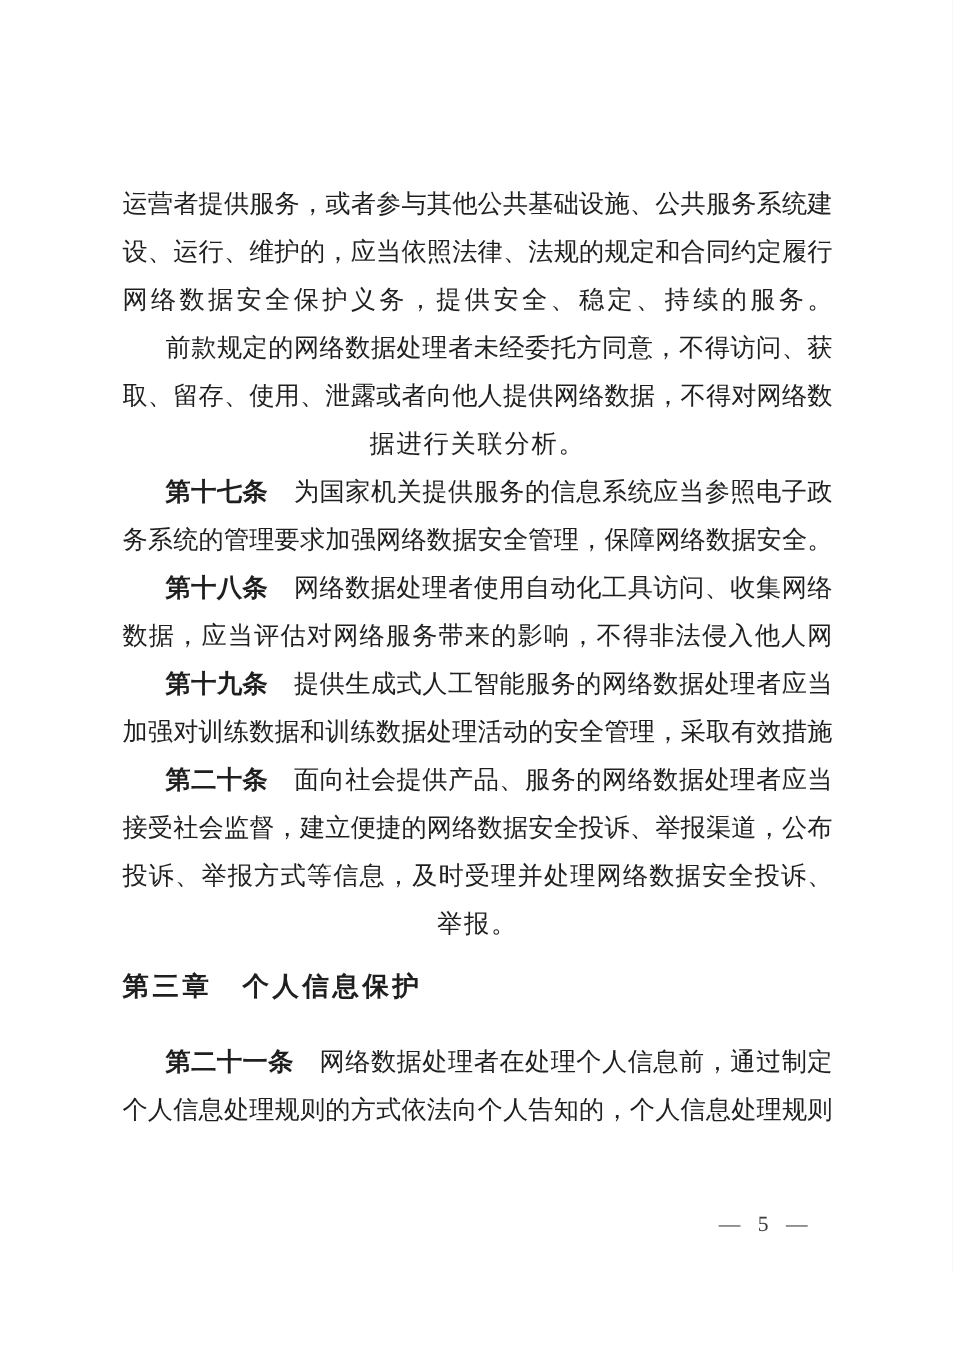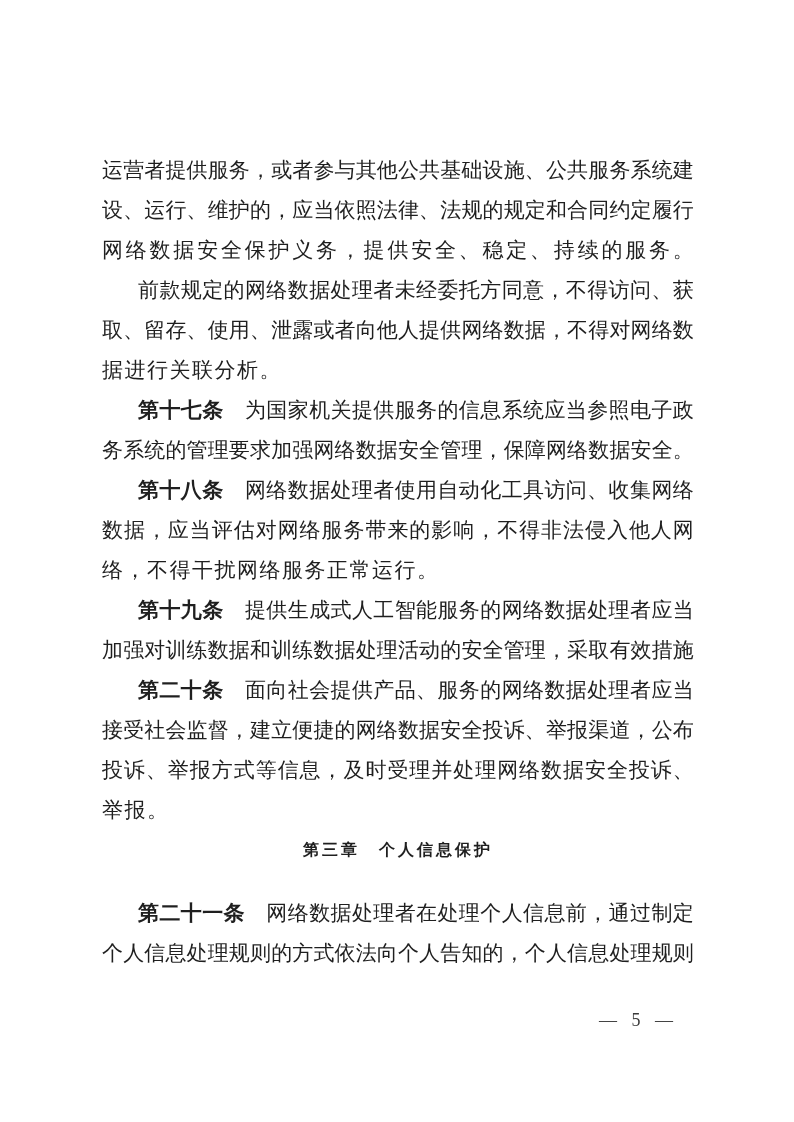--- a/index.html
+++ b/index.html
@@ -30,32 +30,34 @@
     white-space: nowrap;
   }
   .line.justify {
     display: flex;
     justify-content: space-between;
     align-items: center;
   }
   .line.plain {
     line-height: 40px;
     letter-spacing: 1.5px;
+    text-align: center;
   }
   .line.indent {
     padding-left: 36px;
   }
   .line .bold {
     font-weight: 700;
   }
   .line.chapter {
+    margin-top: 12px;
     margin-bottom: 23px;
-    text-align: center;
+    text-align: left;
     font-weight: 700;
-    font-size: 16px;
+    font-size: 22px;
     letter-spacing: 3px;
     line-height: 40px;
     white-space: normal;
   }
   .page-number {
     position: absolute;
     top: 1010px;
     left: 0;
     width: 100%;
     box-sizing: border-box;
@@ -325,21 +327,20 @@
         <span>不</span>
         <span>得</span>
         <span>非</span>
         <span>法</span>
         <span>侵</span>
         <span>入</span>
         <span>他</span>
         <span>人</span>
         <span>网</span>
       </div>
-      <div class="line plain"><span>络，不得干扰网络服务正常运行。</span></div>
       <div class="line justify indent">
         <span class="bold">第</span>
         <span class="bold">十</span>
         <span class="bold">九</span>
         <span class="bold">条</span>
         <span>　</span>
         <span>提</span>
         <span>供</span>
         <span>生</span>
         <span>成</span>

